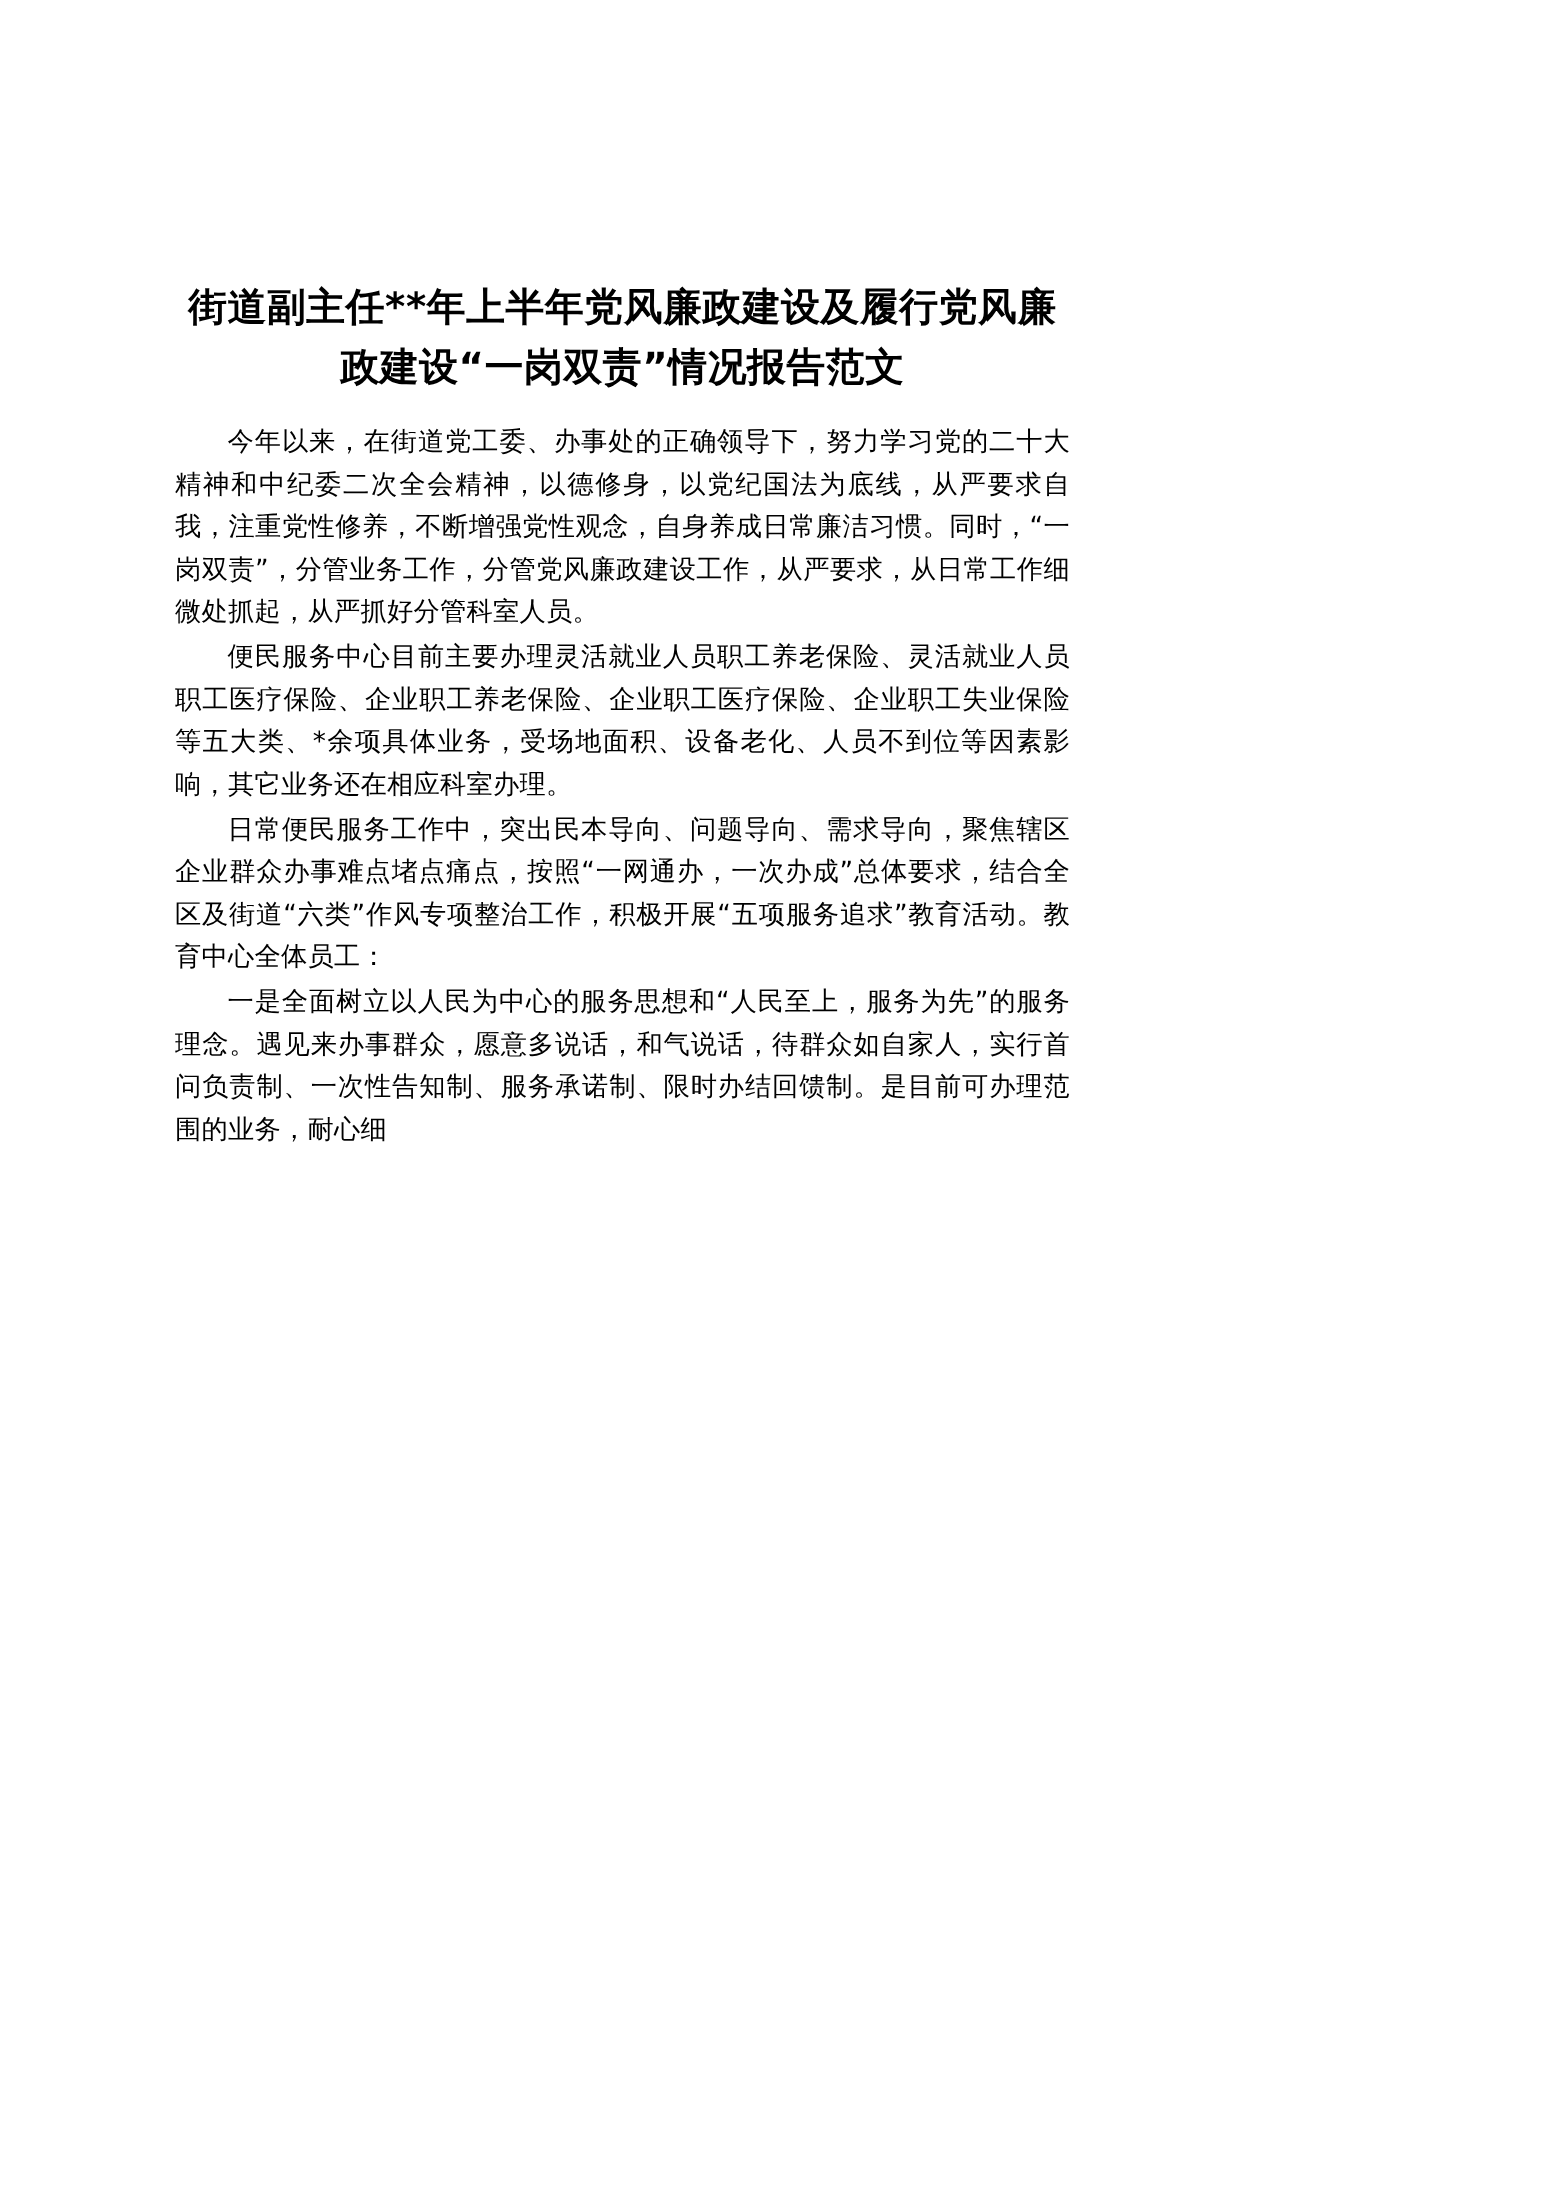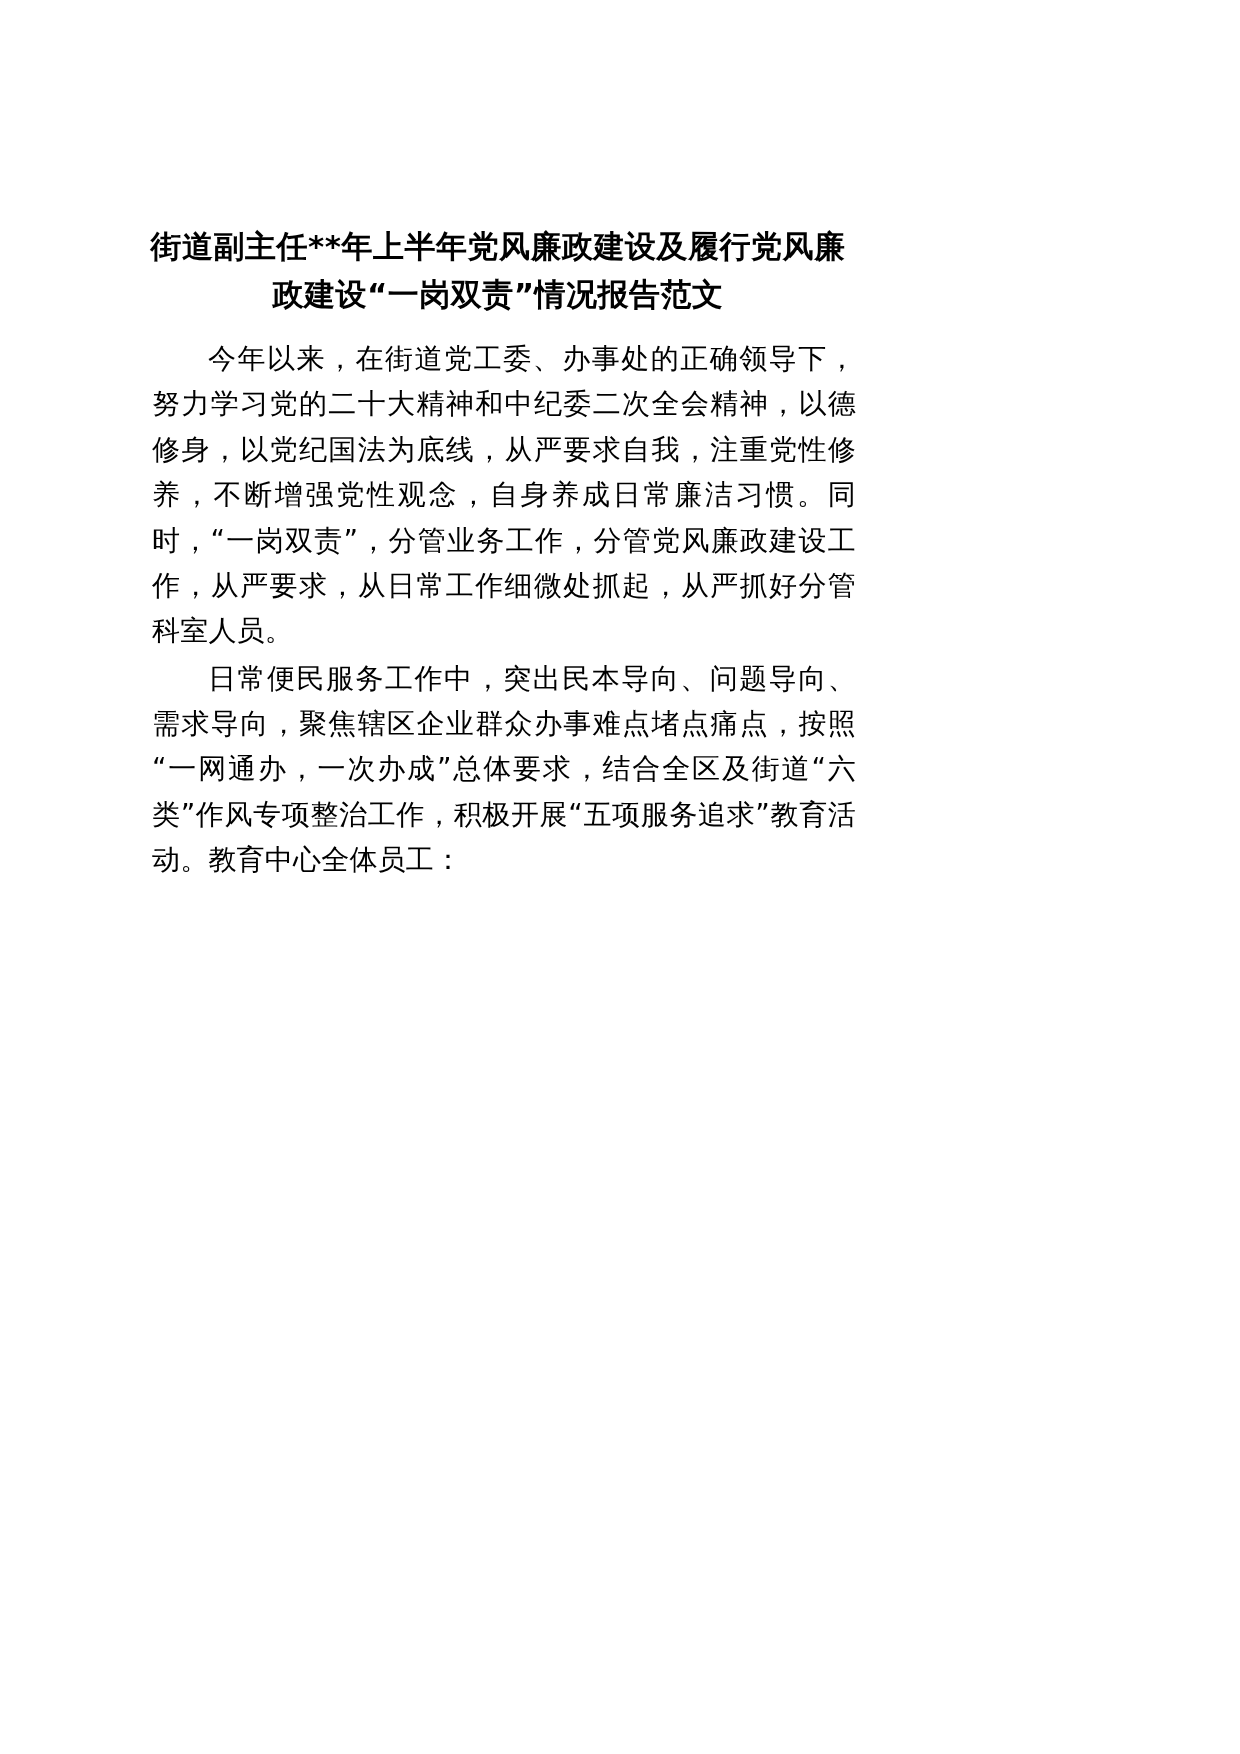--- a/index.html
+++ b/index.html
@@ -23,34 +23,35 @@
   }
   .doc-title {
     font-size: 31px;
     font-weight: bold;
     line-height: 1.55;
     text-align: center;
     letter-spacing: 0.5px;
     margin: 0 0 18px 0;
   }
   .doc-body {
-    font-size: 28px;
+    font-size: 21px;
     line-height: 1.62;
     text-align: justify;
     text-justify: inter-ideograph;
     letter-spacing: 0.2px;
-    margin-left: 12px;
   }
   .para {
     margin: 0 0 2px 0;
     text-indent: 2em;
   }
 </style>
 </head>
 <body>
 
 <div class="page">
   <h1 class="doc-title">街道副主任**年上半年党风廉政建设及履行党风廉政建设“一岗双责”情况报告范文</h1>
   <div class="doc-body">
     <p class="para">今年以来，在街道党工委、办事处的正确领导下，努力学习党的二十大精神和中纪委二次全会精神，以德修身，以党纪国法为底线，从严要求自我，注重党性修养，不断增强党性观念，自身养成日常廉洁习惯。同时，“一岗双责”，分管业务工作，分管党风廉政建设工作，从严要求，从日常工作细微处抓起，从严抓好分管科室人员。</p>
+    <p class="para">便民服务中心目前主要办理灵活就业人员职工养老保险、灵活就业人员职工医疗保险、企业职工养老保险、企业职工医疗保险、企业职工失业保险等五大类、*余项具体业务，受场地面积、设备老化、人员不到位等因素影响，其它业务还在相应科室办理。</p>
     <p class="para">日常便民服务工作中，突出民本导向、问题导向、需求导向，聚焦辖区企业群众办事难点堵点痛点，按照“一网通办，一次办成”总体要求，结合全区及街道“六类”作风专项整治工作，积极开展“五项服务追求”教育活动。教育中心全体员工：</p>
+    <p class="para">一是全面树立以人民为中心的服务思想和“人民至上，服务为先”的服务理念。遇见来办事群众，愿意多说话，和气说话，待群众如自家人，实行首问负责制、一次性告知制、服务承诺制、限时办结回馈制。是目前可办理范围的业务，耐心细</p>
   </div>
 </div>
 
 </body></html>

